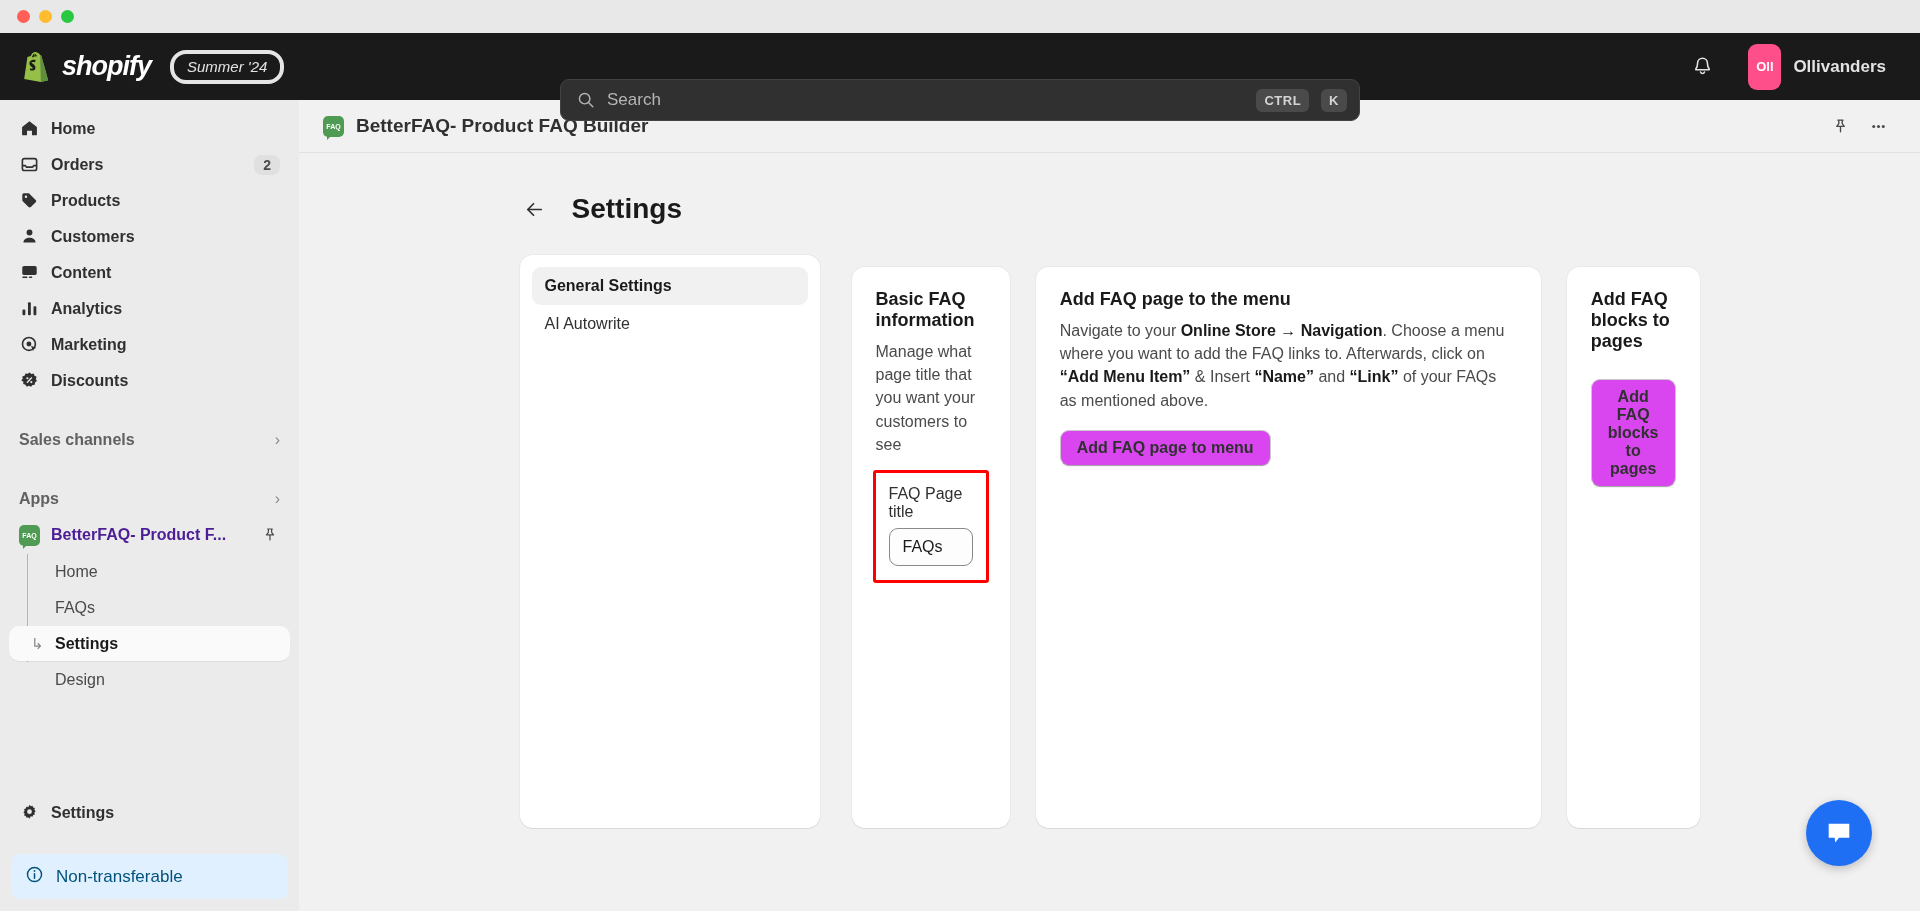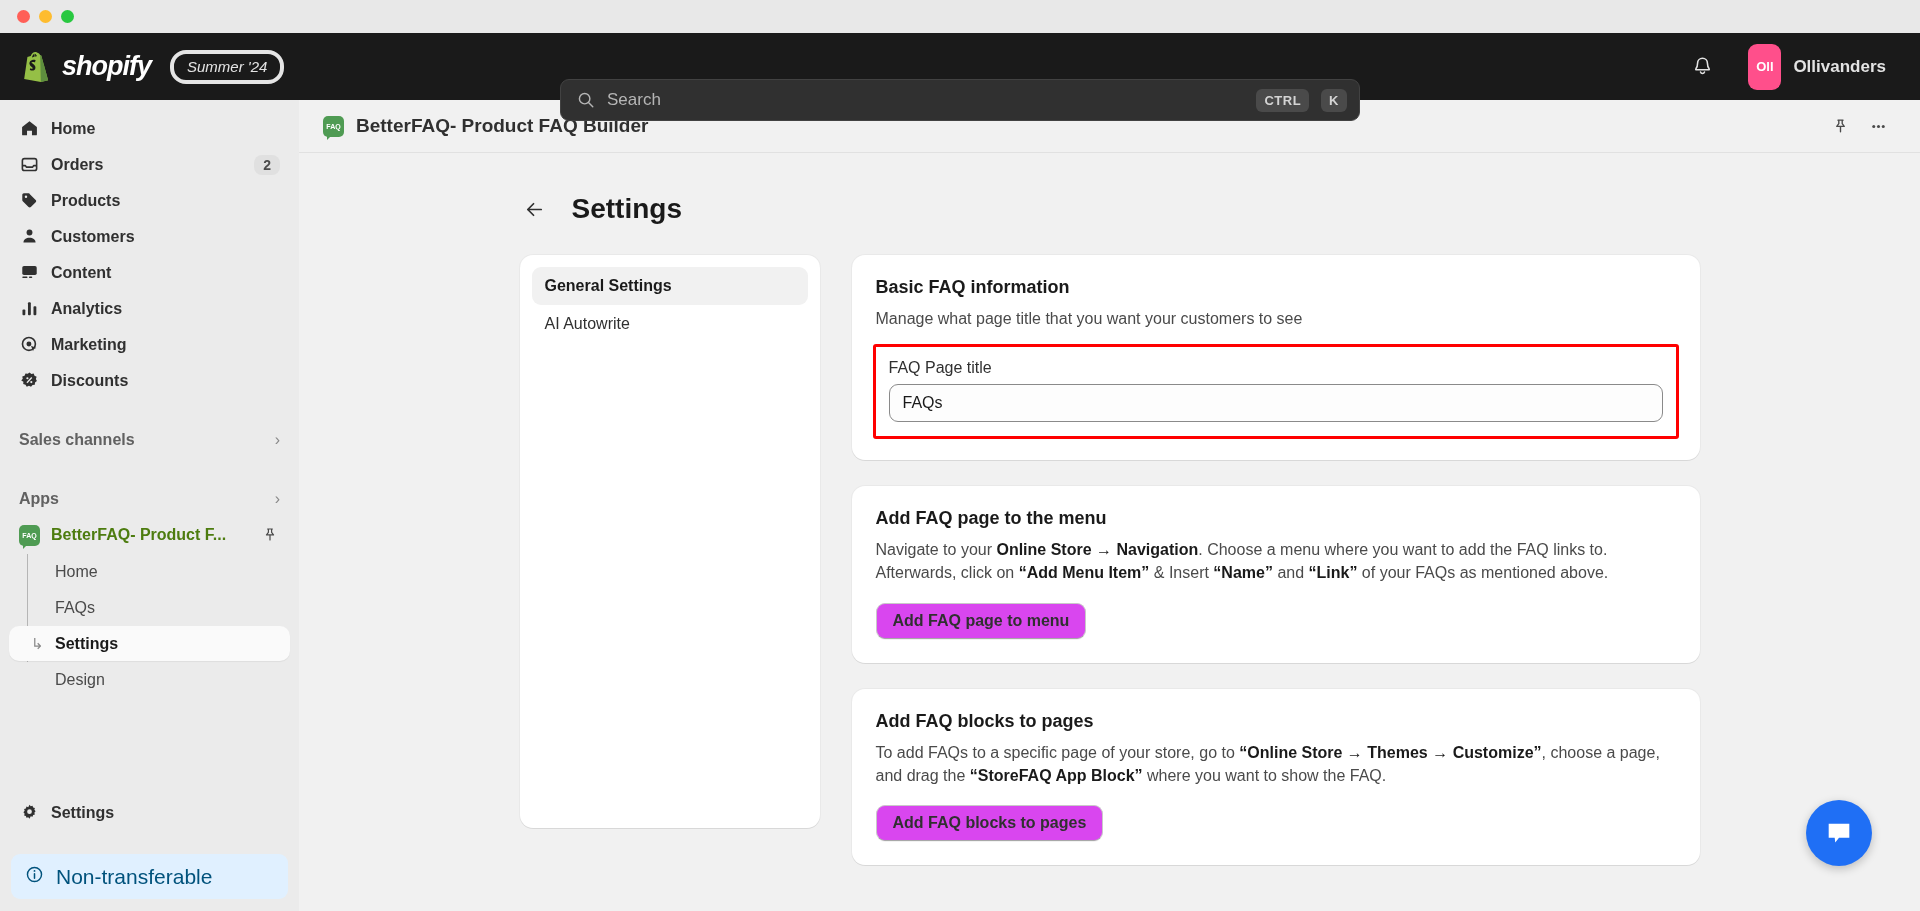--- a/index.html
+++ b/index.html
@@ -120,21 +120,21 @@
     background: #4f9b53; color: #fff;
     font-size: 7px; font-weight: bold;
     display: flex; align-items: center; justify-content: center;
     position: relative; flex-shrink: 0;
   }
   .app-icon::after {
     content: ""; position: absolute; bottom: -3px; left: 4px;
     border-left: 4px solid #4f9b53;
     border-bottom: 4px solid transparent;
   }
-  .app-name { font-size: 16px; color: #4d7c0f; font-weight: 600; flex: 1; }
+  .app-name { font-size: 16px; color: #4c1d95; font-weight: 600; flex: 1; }
   .pin-btn { width: 20px; height: 20px; display: flex; align-items: center; justify-content: center; cursor: pointer; }
 
   .subnav-wrap { position: relative; }
   .subnav-line {
     position: absolute; left: 27px; top: 0; width: 1px;
     height: 108px; background: #b5b5b5;
   }
   .subnav-item {
     display: flex; align-items: center;
     height: 35px; margin: 1px 9px 1px 9px;
@@ -149,21 +149,21 @@
     color: #8a8a8a; font-size: 15px;
   }
 
   .sidebar-bottom { position: absolute; bottom: 0; left: 0; width: 299px; padding-bottom: 12px; }
   .notice-pill {
     margin: 0 11px; height: 45px;
     background: #e0f0ff; border-radius: 9px;
     display: flex; align-items: center; gap: 12px;
     padding: 0 14px; cursor: pointer;
   }
-  .notice-label { font-size: 21px; color: #00527c; }
+  .notice-label { font-size: 17px; color: #00527c; }
 
   
   .main {
     flex: 1; height: 811px;
     background: #f1f1f1;
     display: flex; flex-direction: column;
     overflow: hidden;
   }
   .app-header {
     height: 53px; background: #f1f1f1;
@@ -200,21 +200,21 @@
     cursor: pointer; border-radius: 6px;
   }
   .page-title { font-size: 28px; font-weight: bold; color: #1a1a1a; }
 
   .content-grid {
     display: flex; gap: 32px;
     width: 1180px; margin: 0 auto;
     padding-left: 0;
   }
   .left-col { width: 300px; flex-shrink: 0; }
-  .right-col { flex: 1; display: flex; flex-direction: column; gap: 26px; }
+  .right-col { flex: 1; display: flex; gap: 26px; margin-top: 12px; }
 
   .card {
     background: #fff; border-radius: 13px;
     box-shadow: 0 1px 0 rgba(0,0,0,.07), 0 0 0 1px rgba(0,0,0,.03);
   }
   .settings-nav-card { padding: 12px; height: 573px; }
   .settings-nav-item {
     height: 38px; display: flex; align-items: center;
     padding: 0 13px; border-radius: 9px; cursor: pointer;
     font-size: 16px; color: #303030;
@@ -527,21 +527,20 @@
               <div class="card-pad">
                 <div class="card-title">Add FAQ page to the menu</div>
                 <div class="card-sub"><span>Navigate to your </span><b>Online Store → Navigation</b><span>. Choose a menu where you want to add the FAQ links to. Afterwards, click on </span><b>“Add Menu Item”</b><span> &amp; Insert </span><b>“Name”</b><span> and </span><b>“Link”</b><span> of your FAQs as mentioned above.</span></div>
                 <button class="action-btn">Add FAQ page to menu</button>
               </div>
             </div>
 
             <div class="card">
               <div class="card-pad">
                 <div class="card-title">Add FAQ blocks to pages</div>
-                <div class="card-sub"><span>To add FAQs to a specific page of your store, go to </span><b>“Online Store → Themes → Customize”</b><span>, choose a page, and drag the </span><b>“StoreFAQ App Block”</b><span> where you want to show the FAQ.</span></div>
                 <button class="action-btn">Add FAQ blocks to pages</button>
               </div>
             </div>
 
           </div>
         </div>
       </div>
     </div>
   </div>
 </div>

